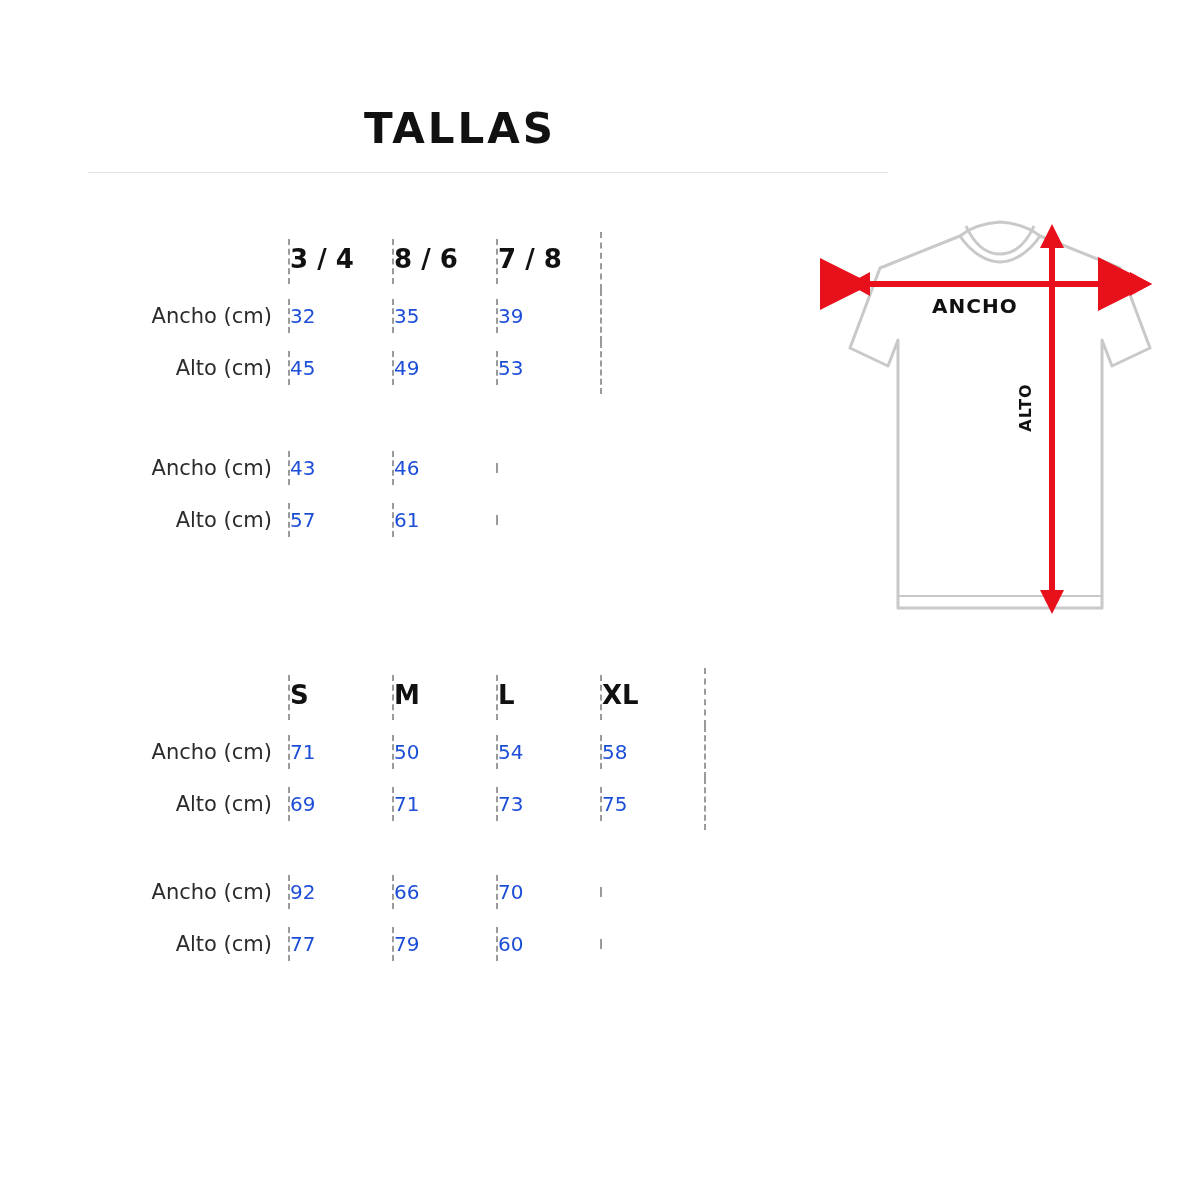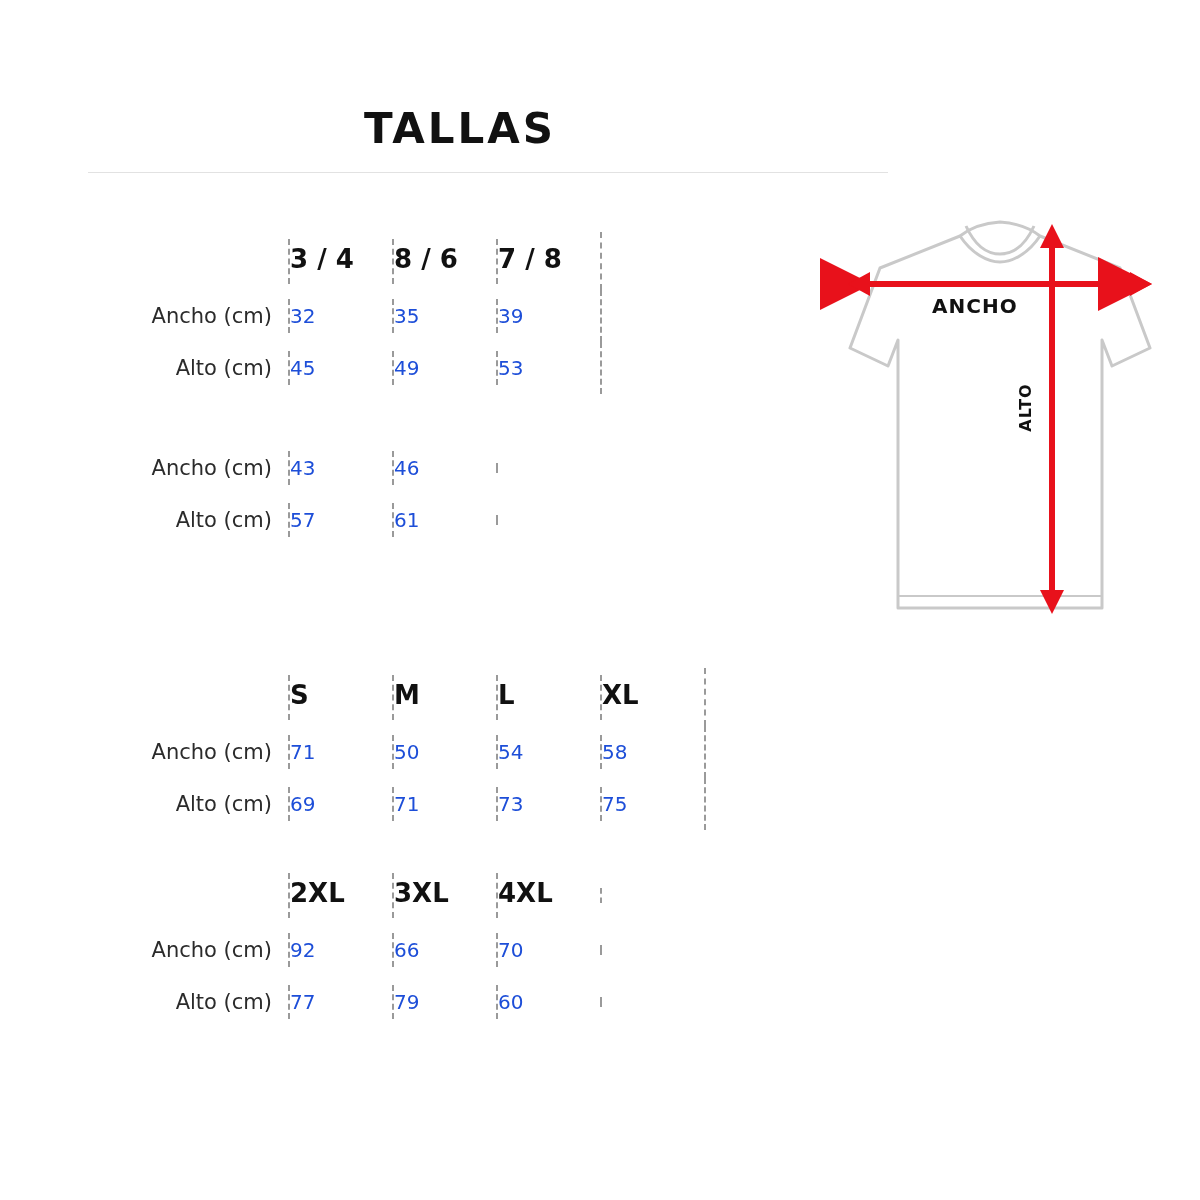--- a/index.html
+++ b/index.html
@@ -205,27 +205,20 @@
       <div class="row-label">Alto (cm)</div>
       <div class="cell">69</div>
       <div class="cell">71</div>
       <div class="cell">73</div>
       <div class="cell">75</div>
       <div class="closer"></div>
     </div>
   </div>
 
   <div class="table-block" id="block-adult-b">
-    <div class="row header-row row-h-head">
-      <div class="row-label"></div>
-      <div class="cell">2XL</div>
-      <div class="cell">3XL</div>
-      <div class="cell">4XL</div>
-      <div class="cell-spacer"></div>
-    </div>
     <div class="row data-row row-h">
       <div class="row-label">Ancho (cm)</div>
       <div class="cell">92</div>
       <div class="cell">66</div>
       <div class="cell">70</div>
       <div class="cell-spacer"></div>
     </div>
     <div class="row data-row row-h">
       <div class="row-label">Alto (cm)</div>
       <div class="cell">77</div>

